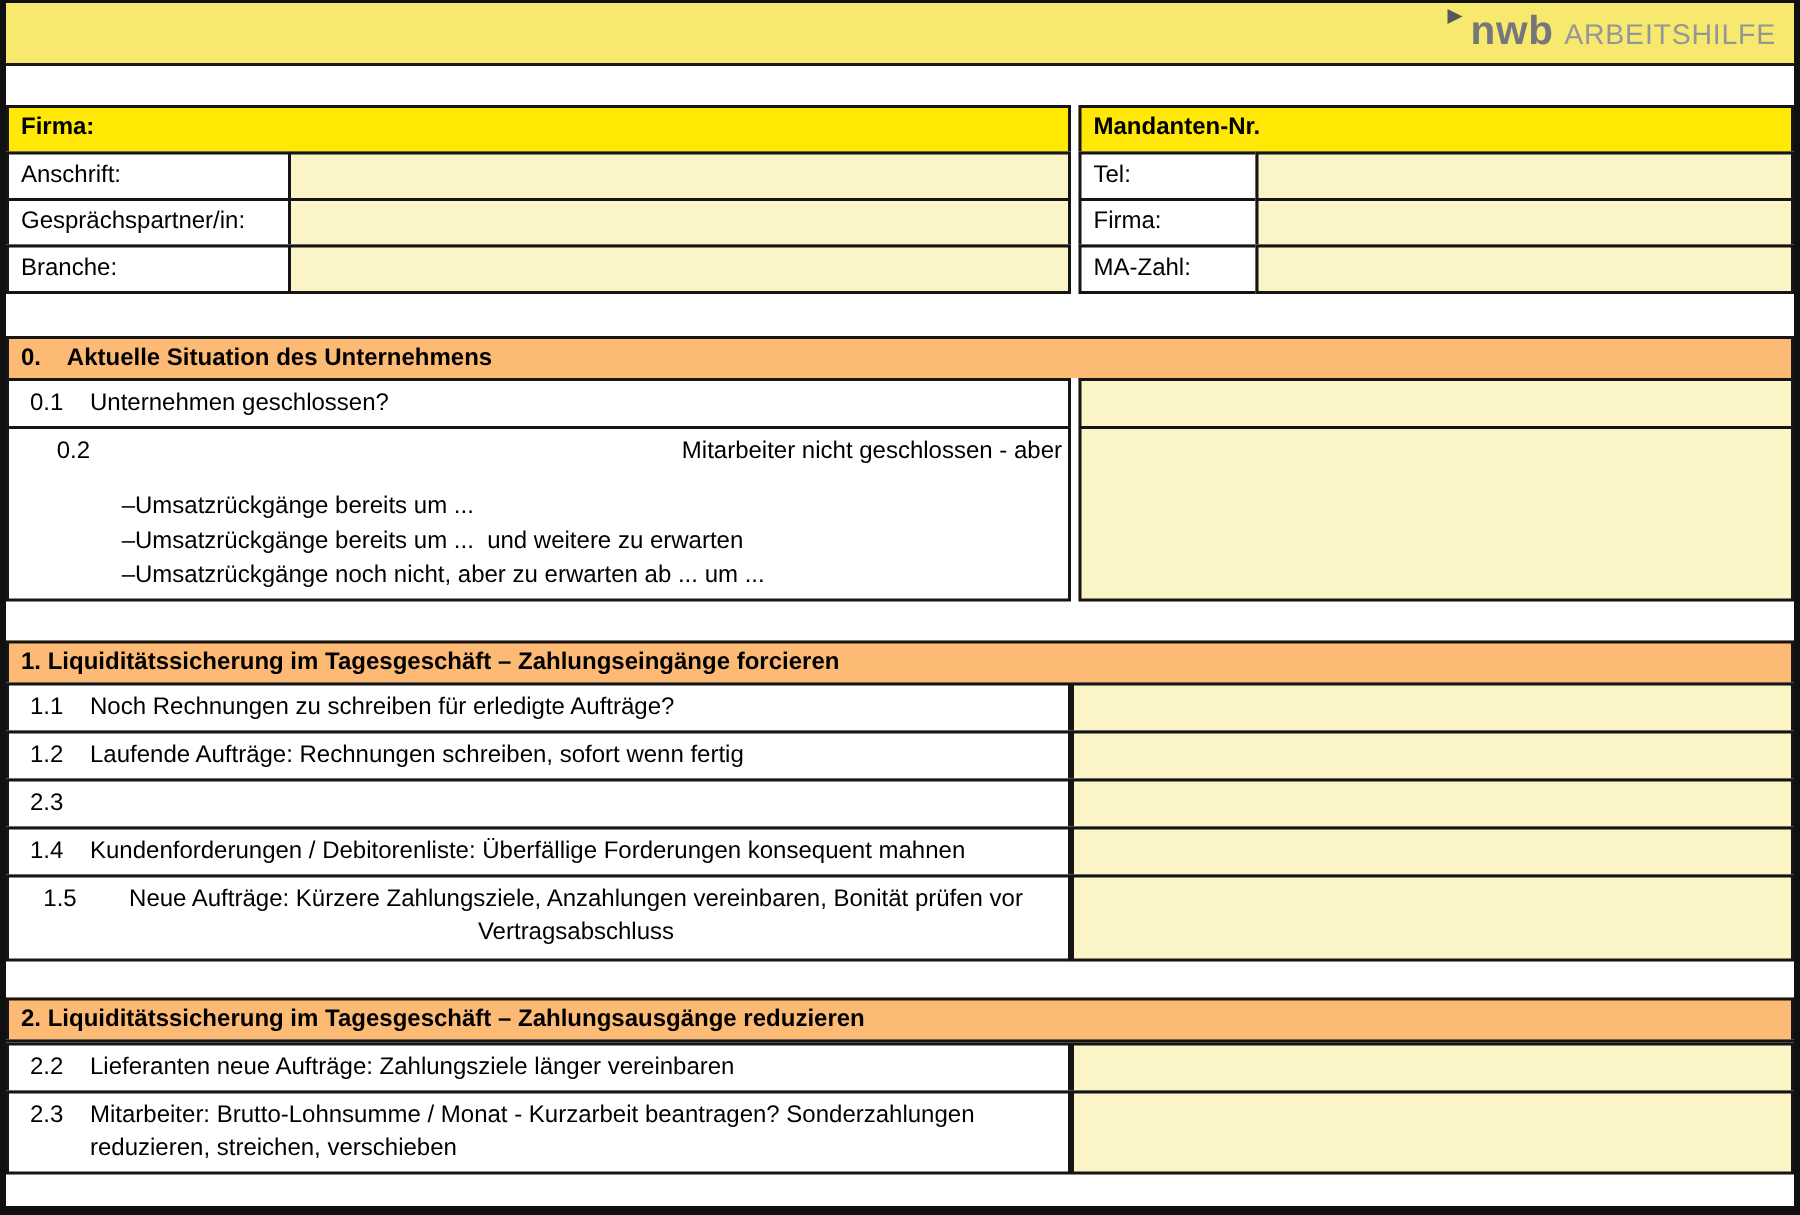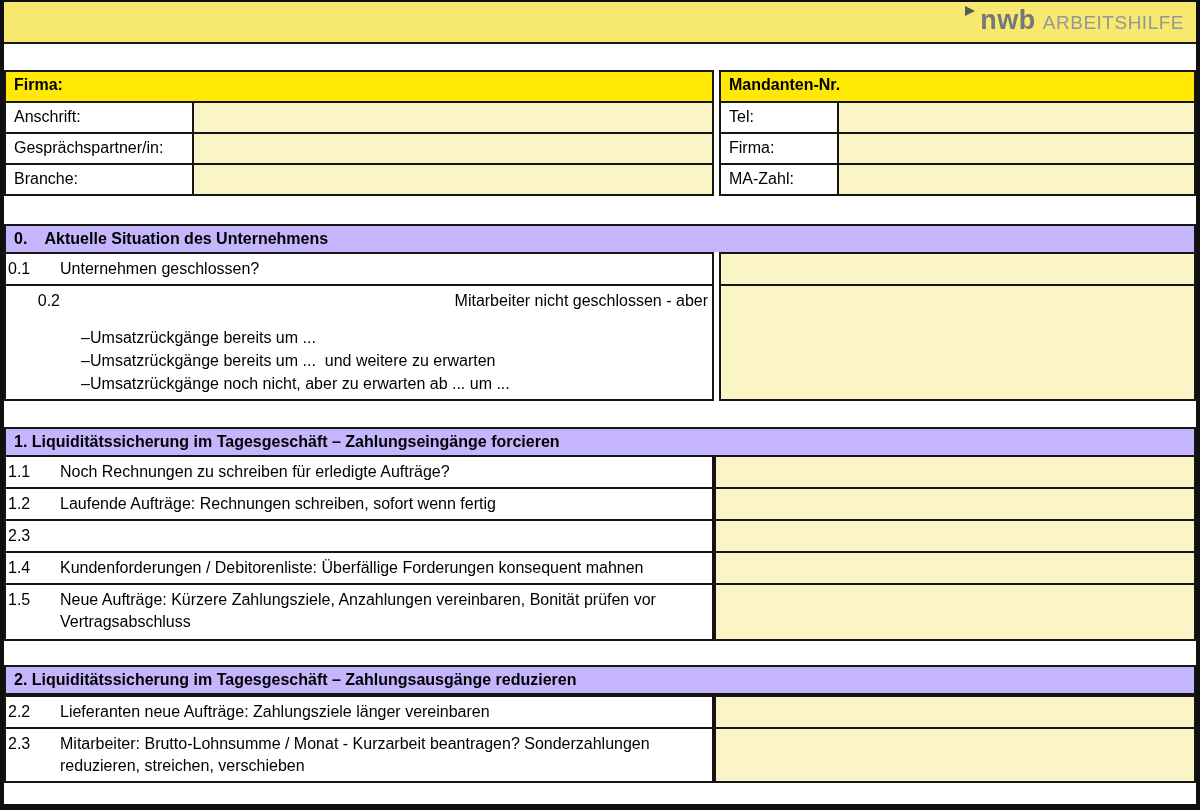--- a/index.html
+++ b/index.html
@@ -62,52 +62,52 @@
     min-height: 33px;
     width: 100%;
   }
   .lbl  { background: #fff; padding: 5px 8px; min-height: 33px; }
   .lbl1 { width: 190px; }
   .lbl2 { width: 120px; }
   .val  { flex: 1; background: #FBF4C7; margin-left: -2px; }
 
   
   .sec-header {
-    background: #c4b5fd;
+    background: #fdba74;
     border: 2px solid #151515;
     font-weight: bold;
     padding: 4px 8px;
     min-height: 28px;
     white-space: pre-wrap;
   }
 
   
   .q-cell {
     width: 710px;
     background: #fff;
     display: flex;
     padding: 4px 4px 4px 0;
     line-height: 22px;
   }
-  .q-num { width: 54px; padding-left: 2px; flex: none; }
+  .q-num { width: 54px; padding-left: 14px; flex: none; }
   .q-body { flex: 1; }
   .q-text { white-space: pre-wrap; }
   .a-cell { flex: 1; background: #FBF4C7; }
   .nogap .a-cell { margin-left: 0; }
 
   .bullets { margin-top: 14px; }
   .bullet { display: flex; line-height: 23px; }
   .b-dash { width: 30px; flex: none; }
 
   
   .h33  { min-height: 33px; }
   .h104 { min-height: 104px; text-align: right; }
   .h34  { min-height: 34px; }
   .h31  { min-height: 31px; }
-  .h58  { min-height: 58px; }
+  .h58  { min-height: 58px; text-align: center; }
   .h50  { min-height: 50px; }
 </style>
 </head>
 <body>
 
 <div class="page">
 
   <div class="topbar">
     <div class="logo">
       <span class="tri"></span>

